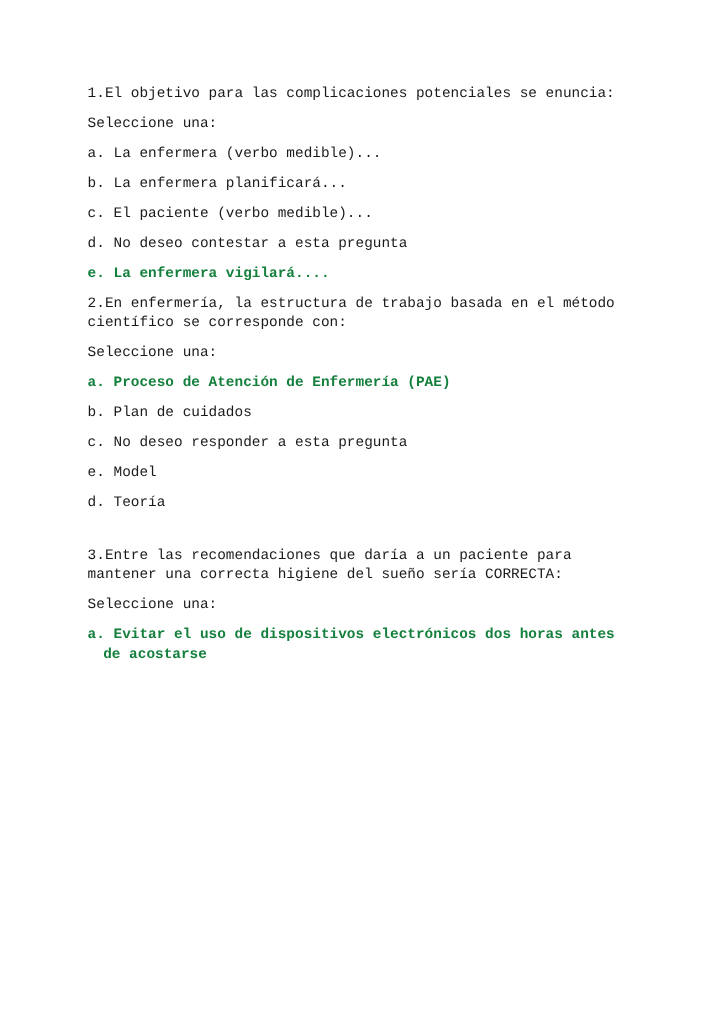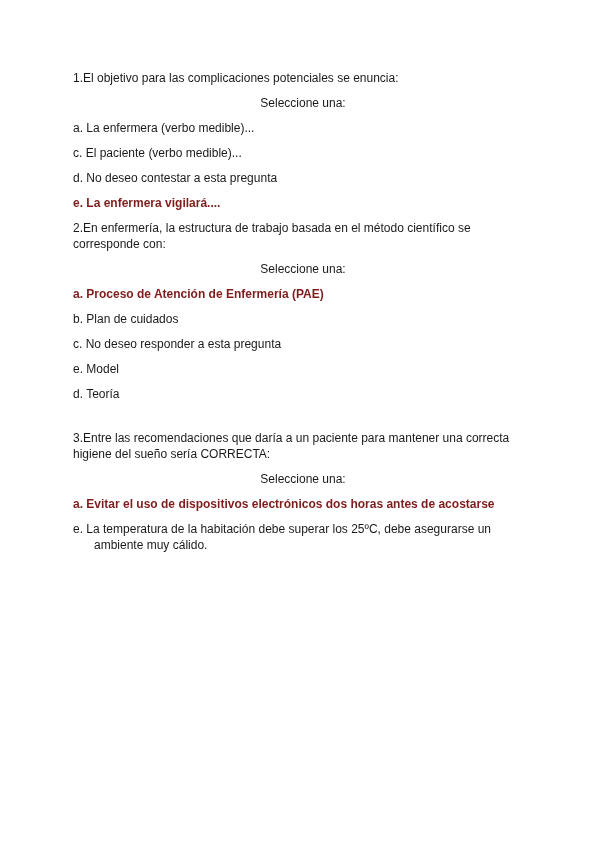--- a/index.html
+++ b/index.html
@@ -17,72 +17,72 @@
       color: #1a1a1a;
     }
     .page {
       position: absolute;
       left: 73px;
       top: 70px;
       width: 460px;
     }
     .question {
       margin: 0;
+      font-family: Liberation Mono, monospace;
     }
     .q-title {
       line-height: 16px;
       margin: 0 0 9px 0;
     }
     .prompt {
       line-height: 16px;
       margin: 0 0 9px 0;
-      text-align: center;
     }
     .option {
       line-height: 16px;
       margin: 0 0 9px 0;
       padding-left: 13px;
       text-indent: -13px;
     }
     .option.wrap {
       padding-left: 13px;
       text-indent: -13px;
     }
     .option.selected {
       font-weight: bold;
-      color: #7f1d1d;
+      color: #15803d;
     }
     #q1 { }
     #q2 { }
     #q3 { margin-top: 28px; }
   </style>
 </head>
 <body>
 
 <div class="page">
 
   <div class="question" id="q1">
     <p class="q-title">1.El objetivo para las complicaciones potenciales se enuncia:</p>
     <p class="prompt">Seleccione una:</p>
     <p class="option">a. La enfermera (verbo medible)...</p>
+    <p class="option">b. La enfermera planificará...</p>
     <p class="option">c. El paciente (verbo medible)...</p>
     <p class="option">d. No deseo contestar a esta pregunta</p>
     <p class="option selected">e. La enfermera vigilará....</p>
   </div>
 
   <div class="question" id="q2">
     <p class="q-title">2.En enfermería, la estructura de trabajo basada en el método científico se corresponde con:</p>
     <p class="prompt">Seleccione una:</p>
     <p class="option selected">a. Proceso de Atención de Enfermería (PAE)</p>
     <p class="option">b. Plan de cuidados</p>
     <p class="option">c. No deseo responder a esta pregunta</p>
     <p class="option">e. Model</p>
     <p class="option">d. Teoría</p>
   </div>
 
   <div class="question" id="q3">
     <p class="q-title">3.Entre las recomendaciones que daría a un paciente para mantener una correcta higiene del sueño sería CORRECTA:</p>
     <p class="prompt">Seleccione una:</p>
     <p class="option selected">a. Evitar el uso de dispositivos electrónicos dos horas antes de acostarse</p>
-    <p class="option wrap" style="padding-left:21px;text-indent:-21px;">e. La temperatura de la habitación debe superar los 25ºC, debe asegurarse un ambiente muy cálido.</p>
   </div>
 
 </div>
 
 </body></html>

